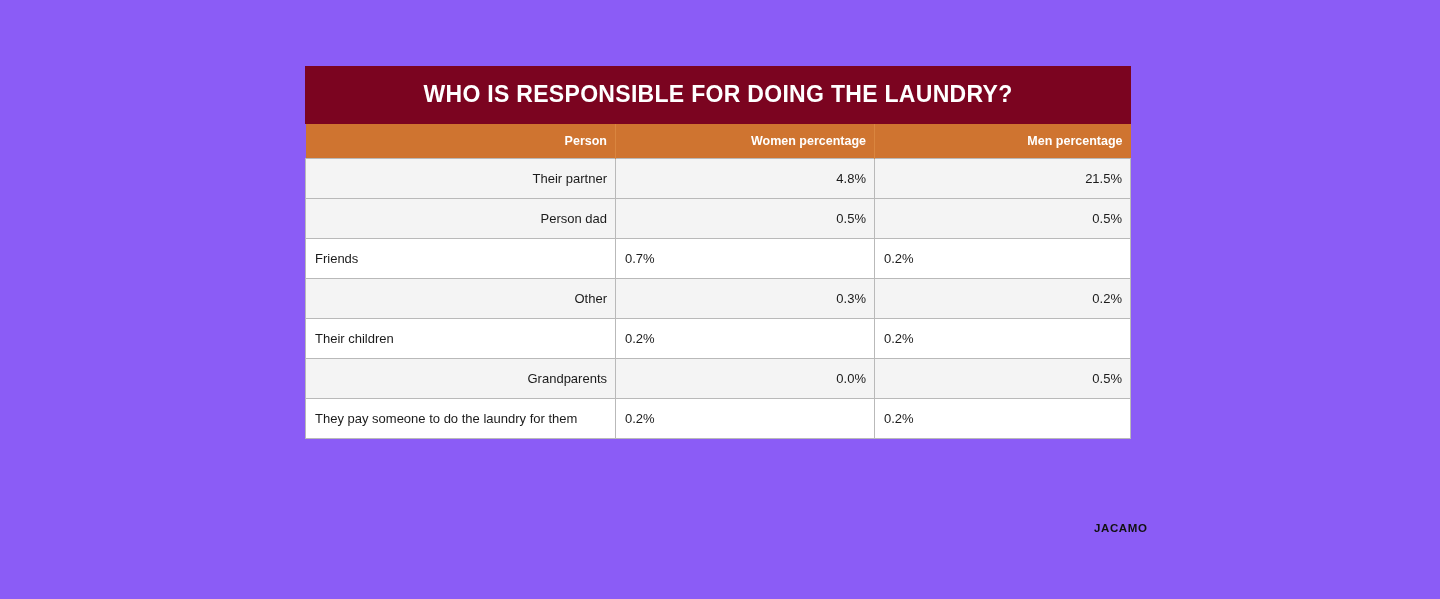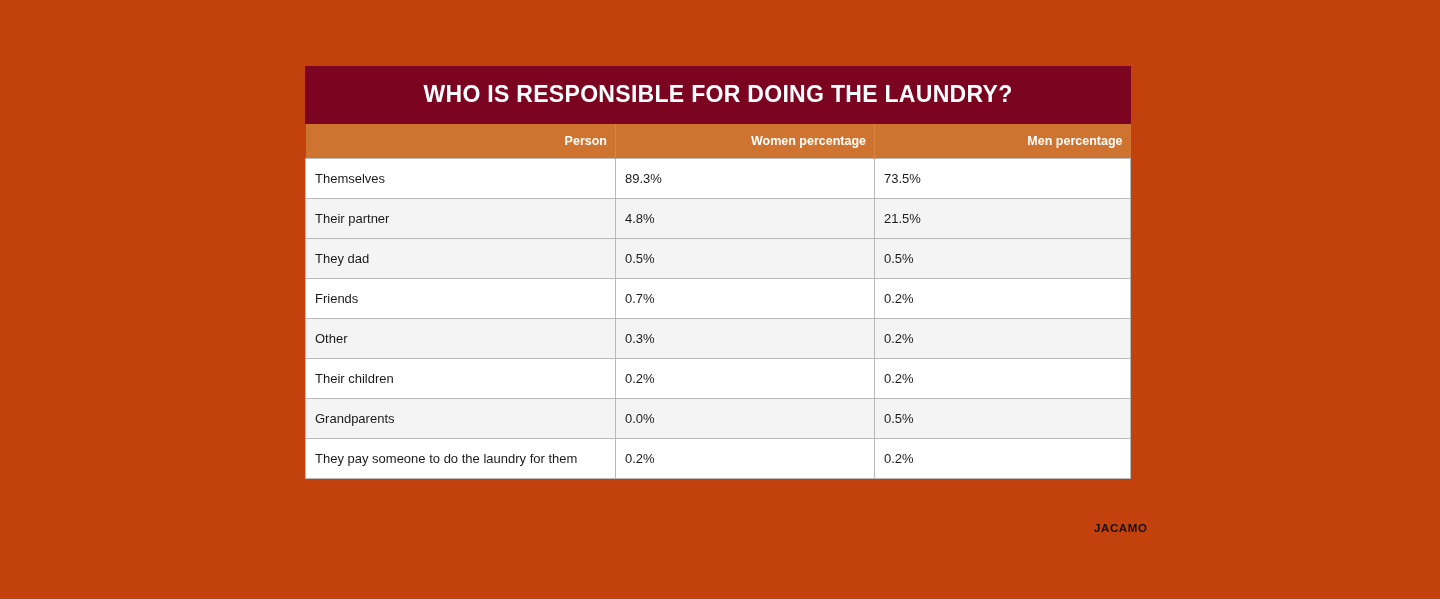--- a/index.html
+++ b/index.html
@@ -7,21 +7,21 @@
     padding: 0;
     background: #f2f2f2;
     width: 1440px;
     height: 599px;
     font-family: "Liberation Sans", sans-serif;
   }
   #page {
     position: relative;
     width: 1440px;
     height: 599px;
-    background: #c2410c;
+    background: #8b5cf6;
     overflow: hidden;
   }
   .table-wrap {
     position: absolute;
     left: 305px;
     top: 66px;
     width: 825px;
   }
   table.laundry {
     border-collapse: collapse;
@@ -54,20 +54,21 @@
   table.laundry tbody td {
     font-size: 13px;
     color: #1b1b1b;
     padding: 12px 8px 12px 9px;
     border: 1px solid #b9b9b9;
     background: #ffffff;
     height: 15px;
   }
   table.laundry tbody tr.alt td {
     background: #f4f4f4;
+    text-align: right;
   }
   .col-person { width: 310px; }
   .col-women  { width: 259px; }
   .col-men    { width: 256px; }
   .brand {
     position: absolute;
     left: 1094px;
     top: 522px;
     font-size: 11.5px;
     font-weight: bold;
@@ -90,32 +91,27 @@
         <col class="col-men">
       </colgroup>
       <thead>
         <tr>
           <th>Person</th>
           <th>Women percentage</th>
           <th>Men percentage</th>
         </tr>
       </thead>
       <tbody>
-        <tr>
-          <td>Themselves</td>
-          <td>89.3%</td>
-          <td>73.5%</td>
-        </tr>
         <tr class="alt">
           <td>Their partner</td>
           <td>4.8%</td>
           <td>21.5%</td>
         </tr>
         <tr class="alt">
-          <td>They dad</td>
+          <td>Person dad</td>
           <td>0.5%</td>
           <td>0.5%</td>
         </tr>
         <tr>
           <td>Friends</td>
           <td>0.7%</td>
           <td>0.2%</td>
         </tr>
         <tr class="alt">
           <td>Other</td>

